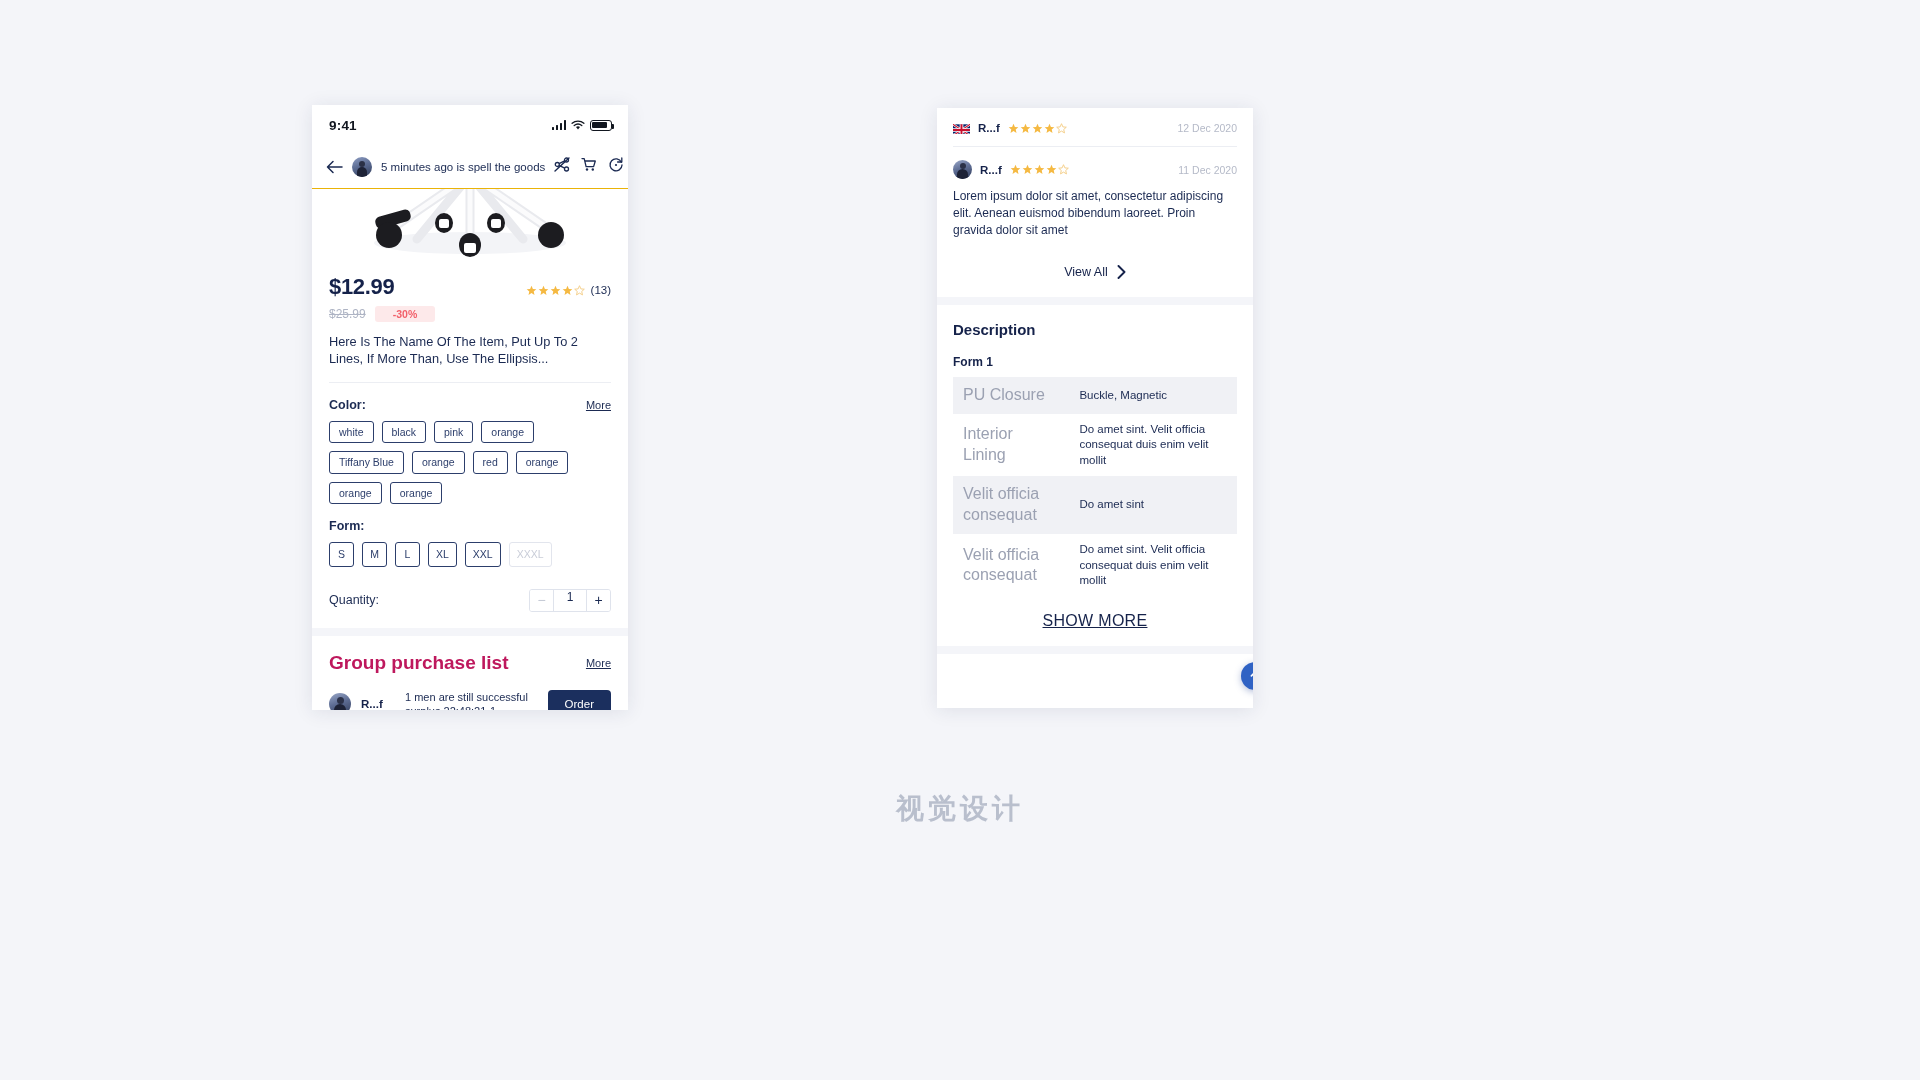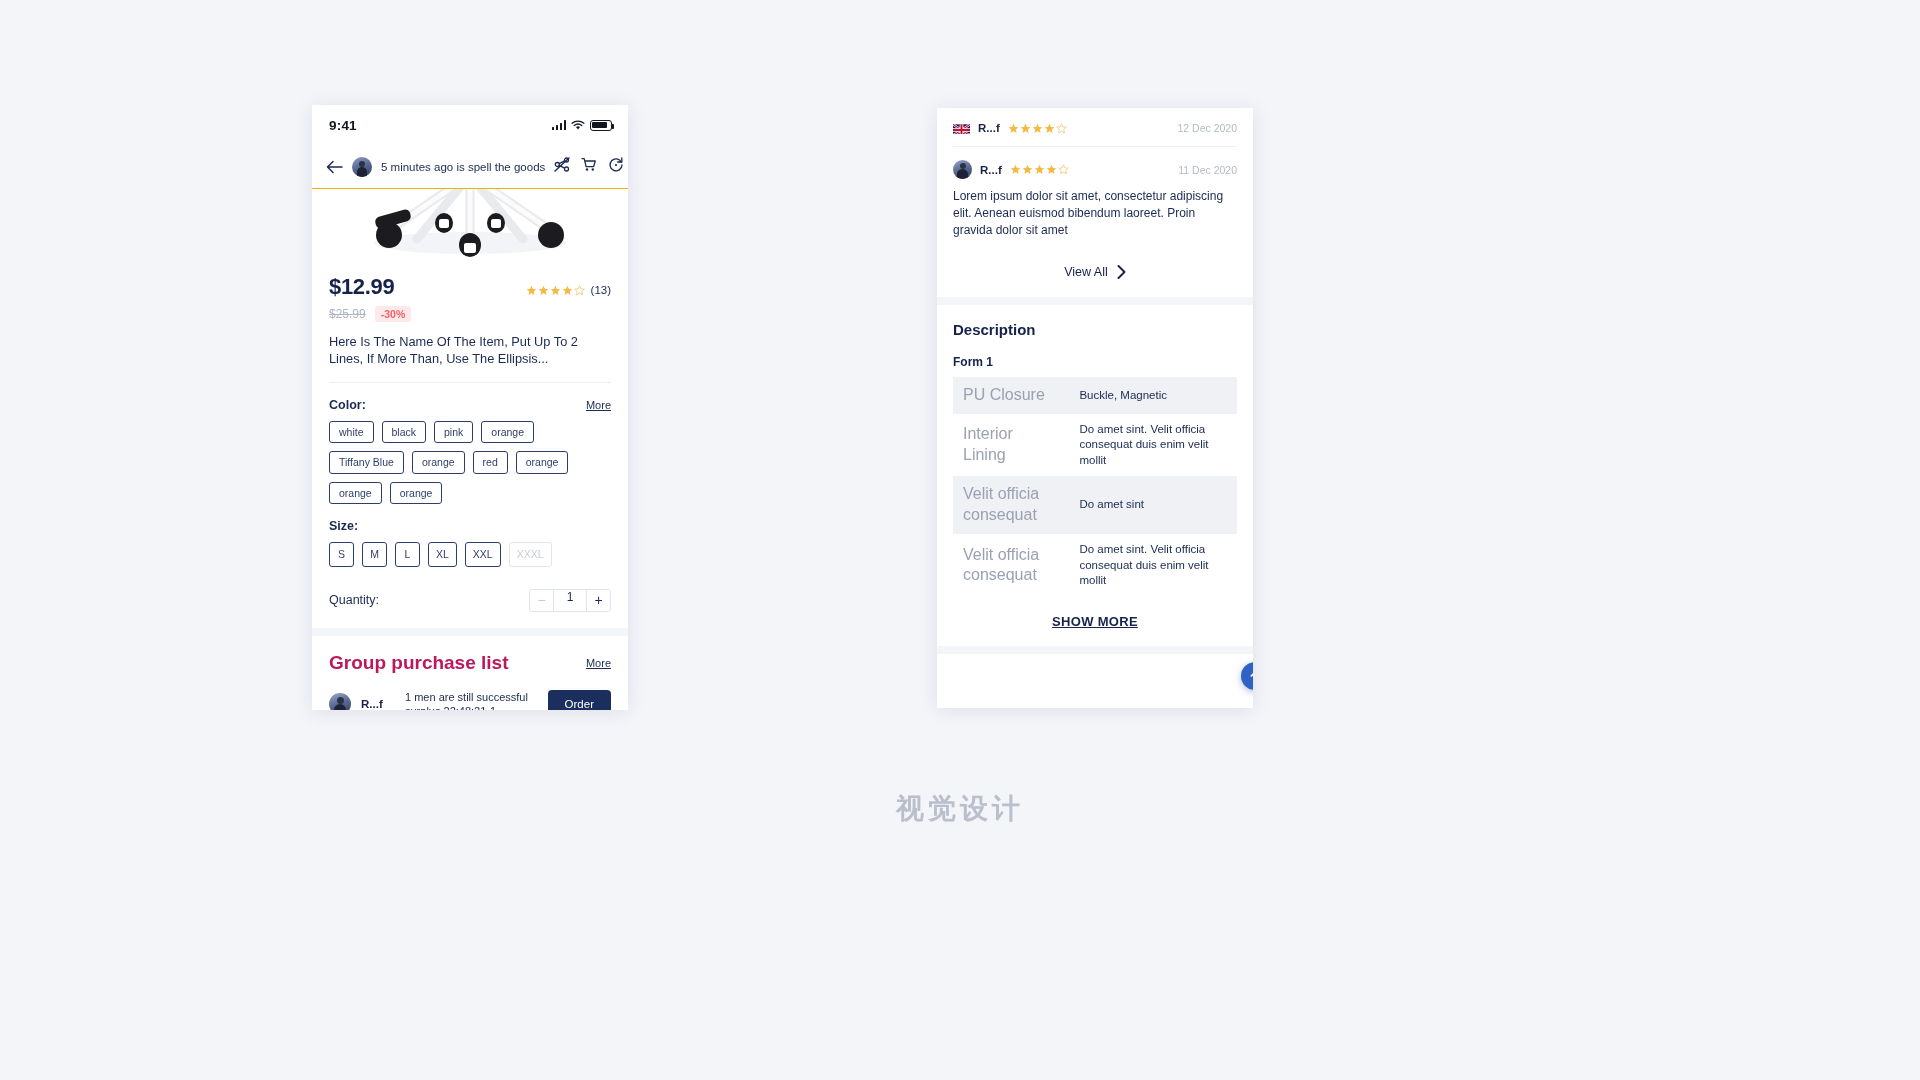--- a/index.html
+++ b/index.html
@@ -55,21 +55,21 @@
 
   .pad { padding: 0 17px; }
   .price-row { display: flex; align-items: flex-end; justify-content: space-between; padding-top: 13px; }
   .price-now { font-size: 22px; font-weight: 700; color: #15224a; letter-spacing: -.3px; }
   .rate-box { display: flex; align-items: center; gap: 6px; padding-bottom: 4px; }
   .stars { display: flex; gap: 1px; }
   .stars svg { display: block; }
   .rate-count { font-size: 11.5px; color: #1b2a52; }
   .price-old-row { display: flex; align-items: center; gap: 9px; margin-top: 6px; }
   .price-old { font-size: 12px; color: #aeb4c4; text-decoration: line-through; }
-  .badge-off { font-size: 10.5px; color: #f2606a; background: #fde9ea; padding: 2px 6px; border-radius: 3px; font-weight: 600; }
+  .badge-off { font-size: 10.5px; color: #f2606a; background: #fde9ea; padding: 2px 18px; border-radius: 3px; font-weight: 600; }
   .prod-name { font-size: 12.8px; line-height: 1.35; color: #1b2a52; margin-top: 11px; }
 
   .divider { height: 1px; background: #eceef3; margin: 14px 17px 0; }
 
   .sect-head { display: flex; align-items: baseline; justify-content: space-between; margin-top: 15px; }
   .sect-lab { font-size: 12.5px; color: #1b2a52; font-weight: 600; }
   .more-link { font-size: 11px; color: #1b2a52; text-decoration: underline; }
 
   .chips { display: flex; flex-wrap: wrap; gap: 8px; margin-top: 9px; }
   .chip {
@@ -132,21 +132,21 @@
 
   .desc-block { border-top: 8px solid #f4f5f9; padding: 16px 16px 0; }
   .desc-title { font-size: 15px; font-weight: 700; color: #15224a; }
   .form-title { font-size: 12px; font-weight: 700; color: #15224a; margin-top: 17px; }
   .spec { width: 100%; border-collapse: collapse; margin-top: 8px; }
   .spec tr:nth-child(odd) { background: #f0f1f5; }
   .spec td { padding: 8px 10px; vertical-align: middle; }
   .spec .k { width: 41%; font-size: 16px; color: #9ba1b2; line-height: 1.3; }
   .spec .v { font-size: 11.5px; color: #1b2a52; line-height: 1.35; }
   .show-more { text-align: center; padding: 15px 0 16px; }
-  .show-more span { font-size: 13px; color: #15224a; text-decoration: underline; letter-spacing: .3px; font-weight: bold; }
+  .show-more span { font-size: 16px; color: #15224a; text-decoration: underline; letter-spacing: .3px; }
 
   .like-block { border-top: 8px solid #f4f5f9; padding: 15px 16px 0; }
 
   .fab {
     position: absolute; right: -16px; bottom: 18px;
     width: 28px; height: 28px; border-radius: 50%;
     background: #2f62c4; display: flex; align-items: center; justify-content: center;
     box-shadow: 0 2px 7px rgba(40,70,150,.35); cursor: pointer;
   }
 
@@ -280,21 +280,21 @@
         <span class="chip">orange</span>
         <span class="chip">Tiffany Blue</span>
         <span class="chip">orange</span>
         <span class="chip">red</span>
         <span class="chip">orange</span>
         <span class="chip">orange</span>
         <span class="chip">orange</span>
       </div>
 
       <div class="sect-head">
-        <span class="sect-lab">Size:</span>
+        <span class="sect-lab">Form:</span>
       </div>
       <div class="chips">
         <span class="chip sz">S</span>
         <span class="chip sz">M</span>
         <span class="chip sz">L</span>
         <span class="chip sz">XL</span>
         <span class="chip sz">XXL</span>
         <span class="chip sz disabled">XXXL</span>
       </div>
 

